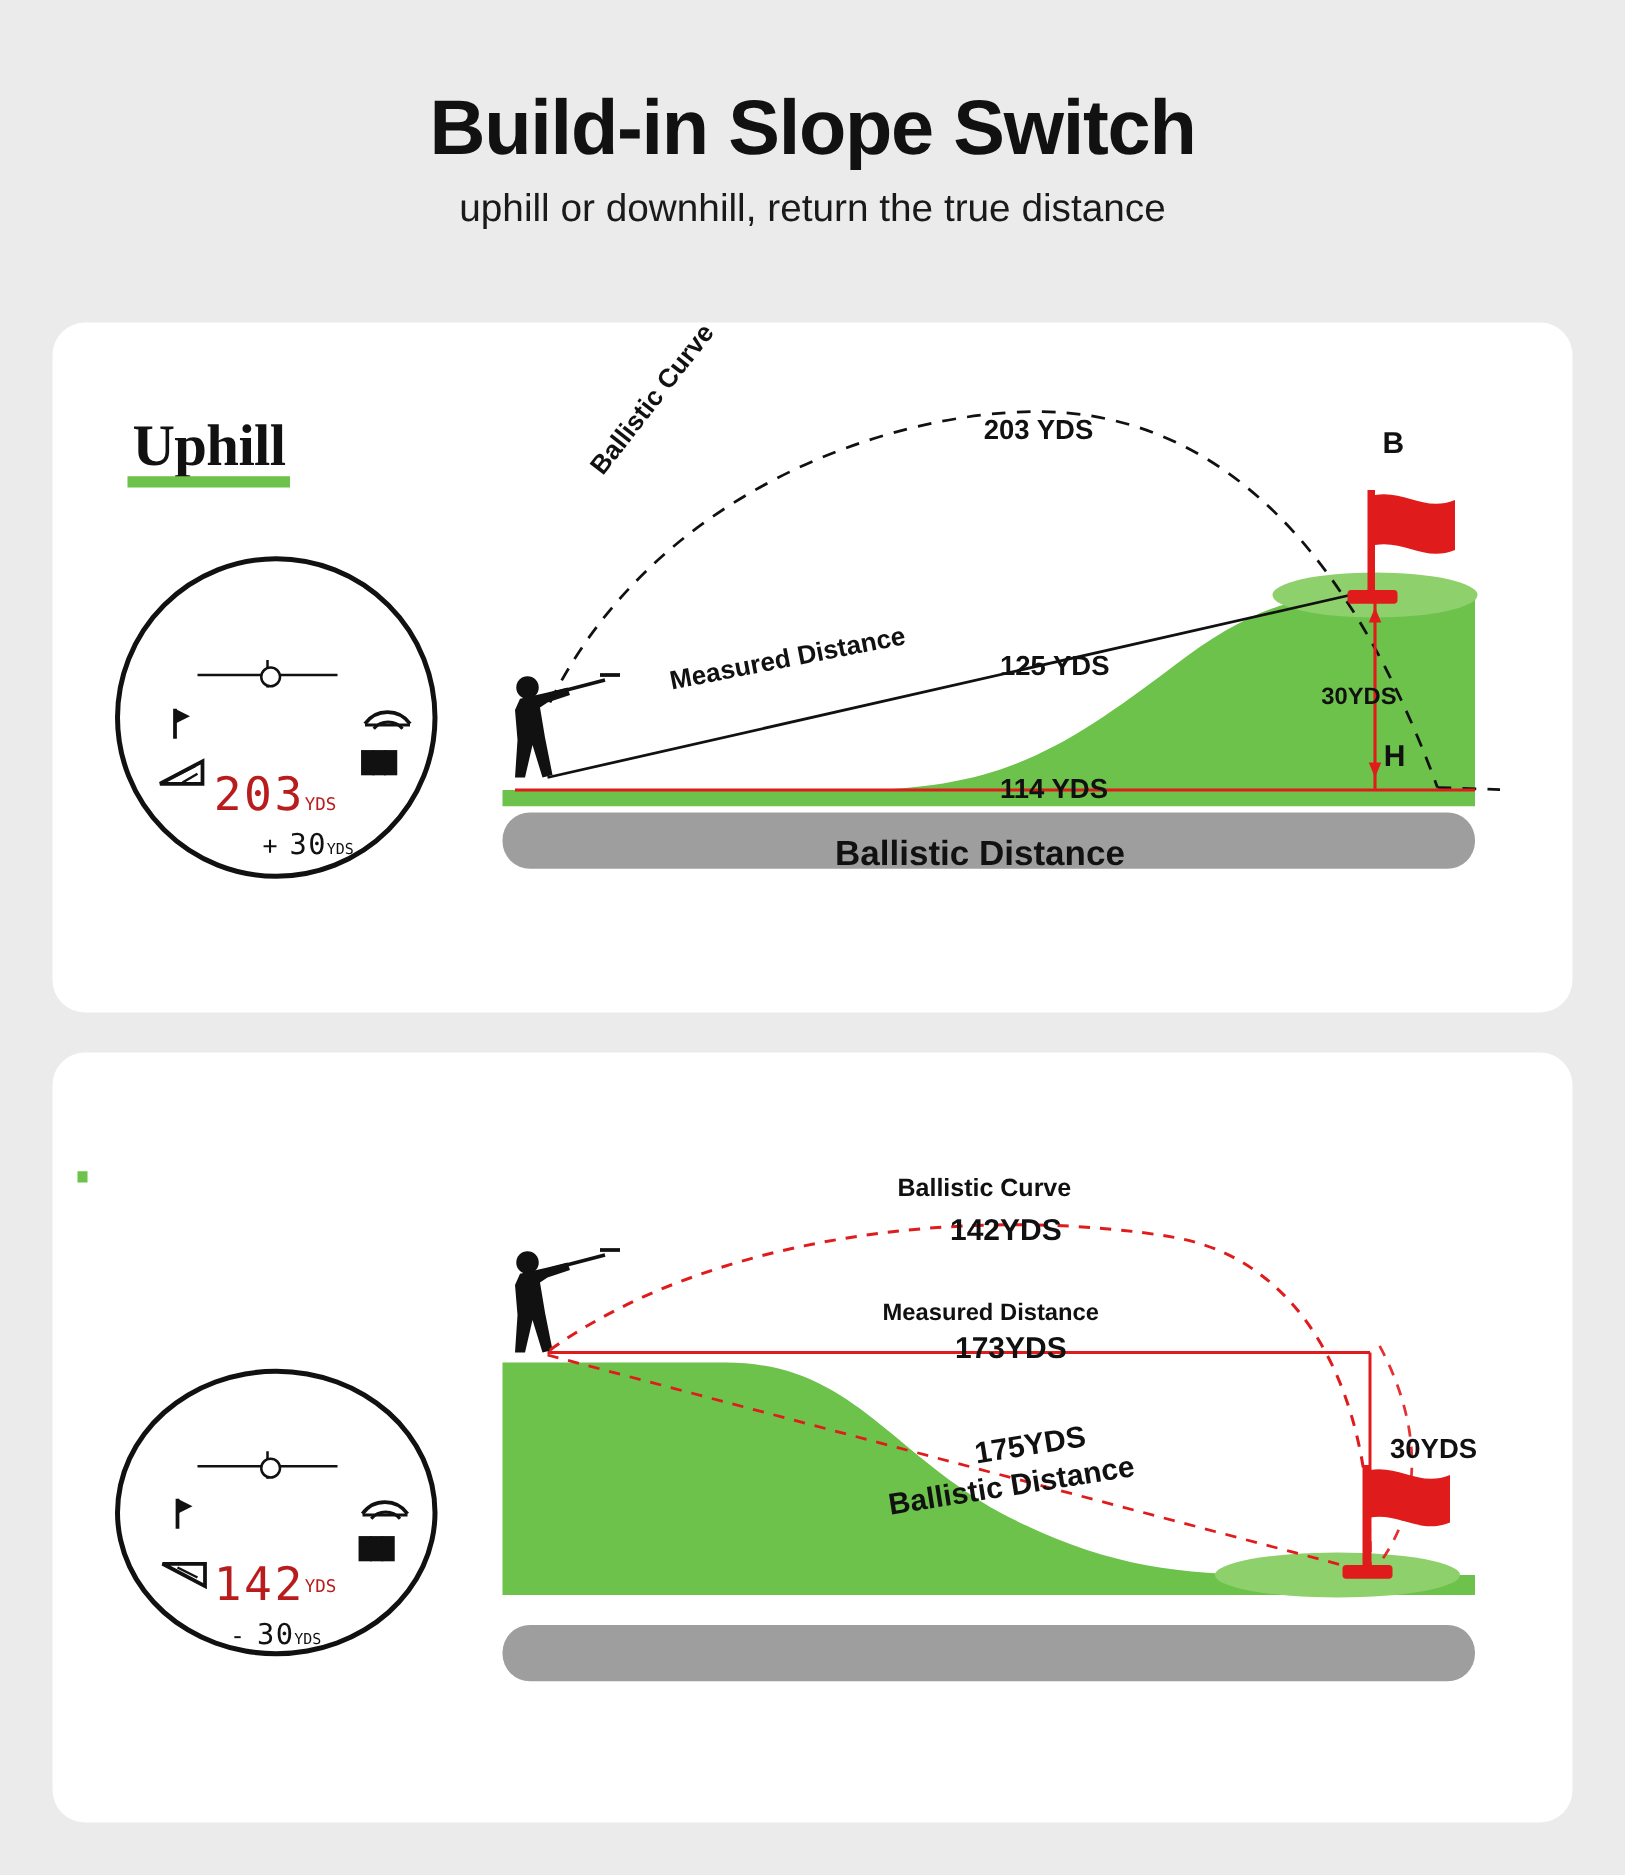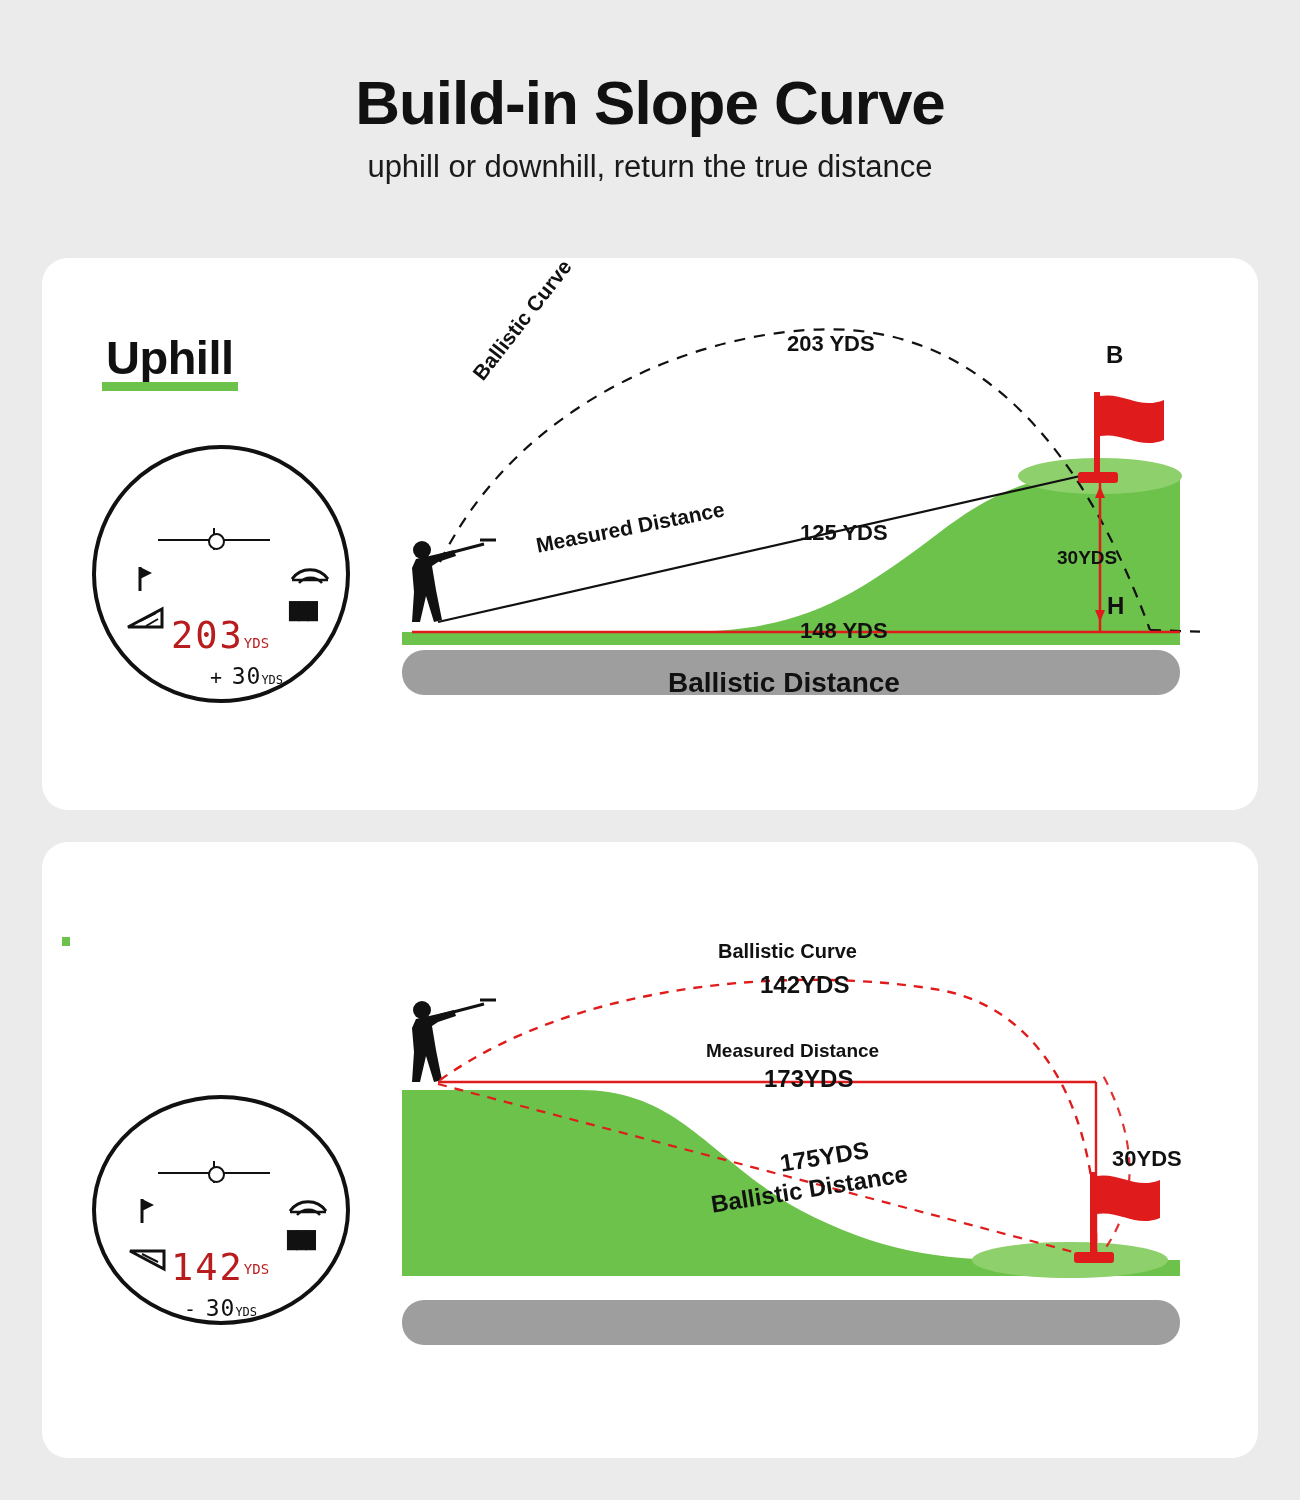--- a/index.html
+++ b/index.html
@@ -45,20 +45,21 @@
   }
   #panel-uphill { top: 258px; height: 552px; }
   #panel-downhill { top: 842px; height: 616px; }
 
   .panel-title {
     position: absolute;
     font-size: 47px;
     font-weight: bold;
     letter-spacing: -0.5px;
     padding: 0 4px 2px 4px;
+    font-family: Liberation Serif, serif;
   }
   .panel-title .underline {
     position: absolute;
     left: 0;
     right: 0;
     bottom: -4px;
     height: 9px;
     background: #6cc24a;
   }
   #title-uphill { left: 102px; top: 330px; }
@@ -156,21 +157,21 @@
   #lbl-ballistic-dist-down {
     left: 709px; top: 1191px; font-size: 24px;
     transform: rotate(-9deg); transform-origin: left top;
   }
   #lbl-30-down { left: 1112px; top: 1146px; font-size: 22px; }
 </style>
 </head>
 <body>
 
 <div class="header">
-  <h1>Build-in Slope Curve</h1>
+  <h1>Build-in Slope Switch</h1>
   <h2>uphill or downhill, return the true distance</h2>
 </div>
 
 <div class="panel" id="panel-uphill"></div>
 
 <div class="panel-title" id="title-uphill">
   <span>Uphill</span>
   <span class="underline"></span>
 </div>
 
@@ -249,21 +250,21 @@
       <path d="M720,96 C744,92 760,110 784,100 L784,140 C760,150 744,132 720,136 Z" fill="#e01b1b"></path>
       <rect x="698" y="172" width="40" height="11" rx="3" fill="#e01b1b"></rect>
     </g>
   </svg>
 </div>
 
 <div class="label" id="lbl-203">203 YDS</div>
 <div class="label" id="lbl-ballistic-curve-up">Ballistic Curve</div>
 <div class="label" id="lbl-measured-up">Measured Distance</div>
 <div class="label" id="lbl-175">125 YDS</div>
-<div class="label" id="lbl-173">148 YDS</div>
+<div class="label" id="lbl-173">114 YDS</div>
 <div class="label" id="lbl-B">B</div>
 <div class="label" id="lbl-H">H</div>
 <div class="label" id="lbl-30-up">30YDS</div>
 <div class="label" id="lbl-ballistic-dist-up">Ballistic Distance</div>
 
 <div class="panel" id="panel-downhill"></div>
 
 <div class="panel-title" id="title-downhill">
   <span class="underline"></span>
 </div>

